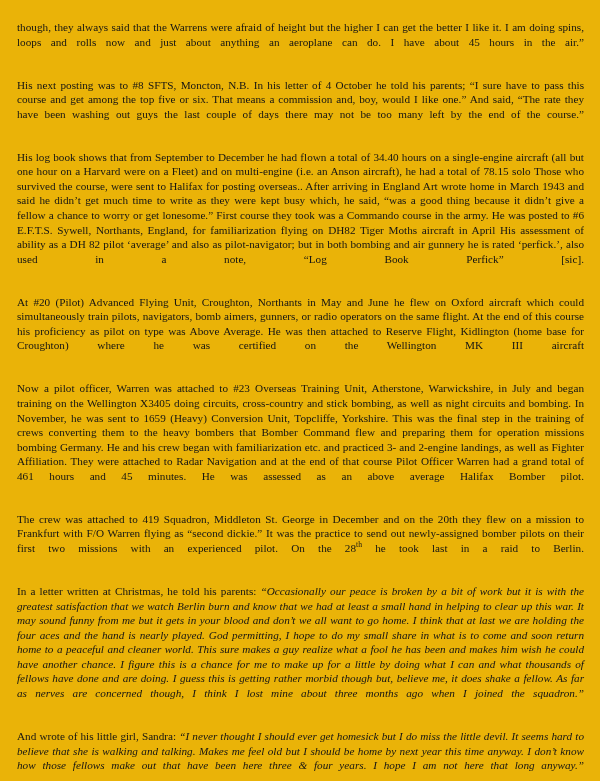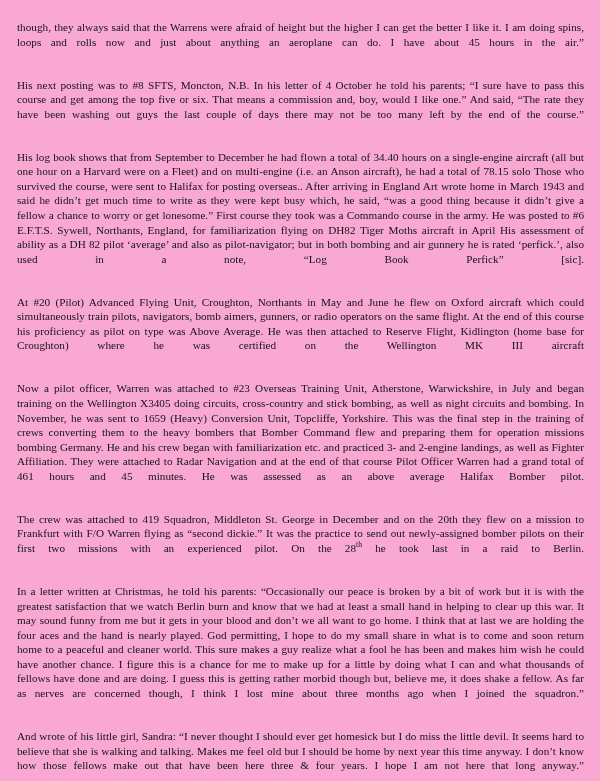--- a/index.html
+++ b/index.html
@@ -12,41 +12,42 @@
     height: 781px;
     overflow: hidden;
     font-family: "Liberation Serif", "DejaVu Serif", serif;
     color: #121212;
     -webkit-font-smoothing: antialiased;
   }
   .page {
     position: relative;
     width: 600px;
     height: 781px;
-    background: #f9a8d4;
+    background: #eab308;
     box-sizing: border-box;
     padding: 20px 28px 0 17px;
   }
   .doc-body {
     width: 567px;
   }
   p.para {
     margin: 0 0 14px 0;
     font-size: 11.2px;
     line-height: 14.55px;
     text-align: justify;
     text-justify: inter-word;
     letter-spacing: 0.01px;
     word-spacing: 0.2px;
     color: #141414;
   }
   p.para:last-child {
     margin-bottom: 0;
   }
   .it {
+    font-style: italic;
   }
   sup {
     font-size: 0.68em;
     vertical-align: super;
     line-height: 0;
   }
   
   p.para::after {
     content: "";
     display: inline-block;

